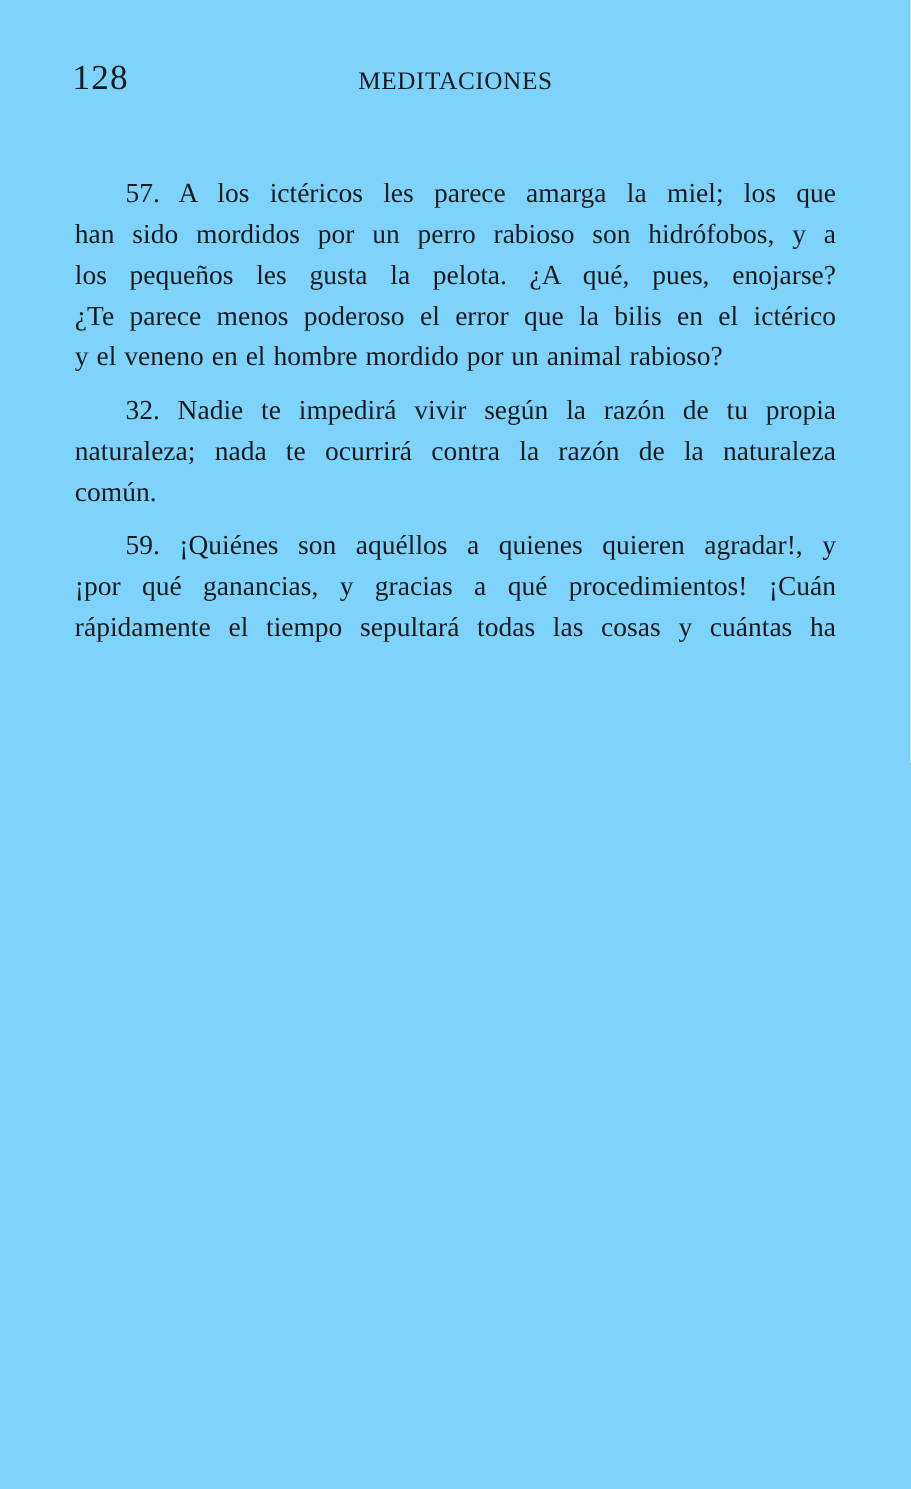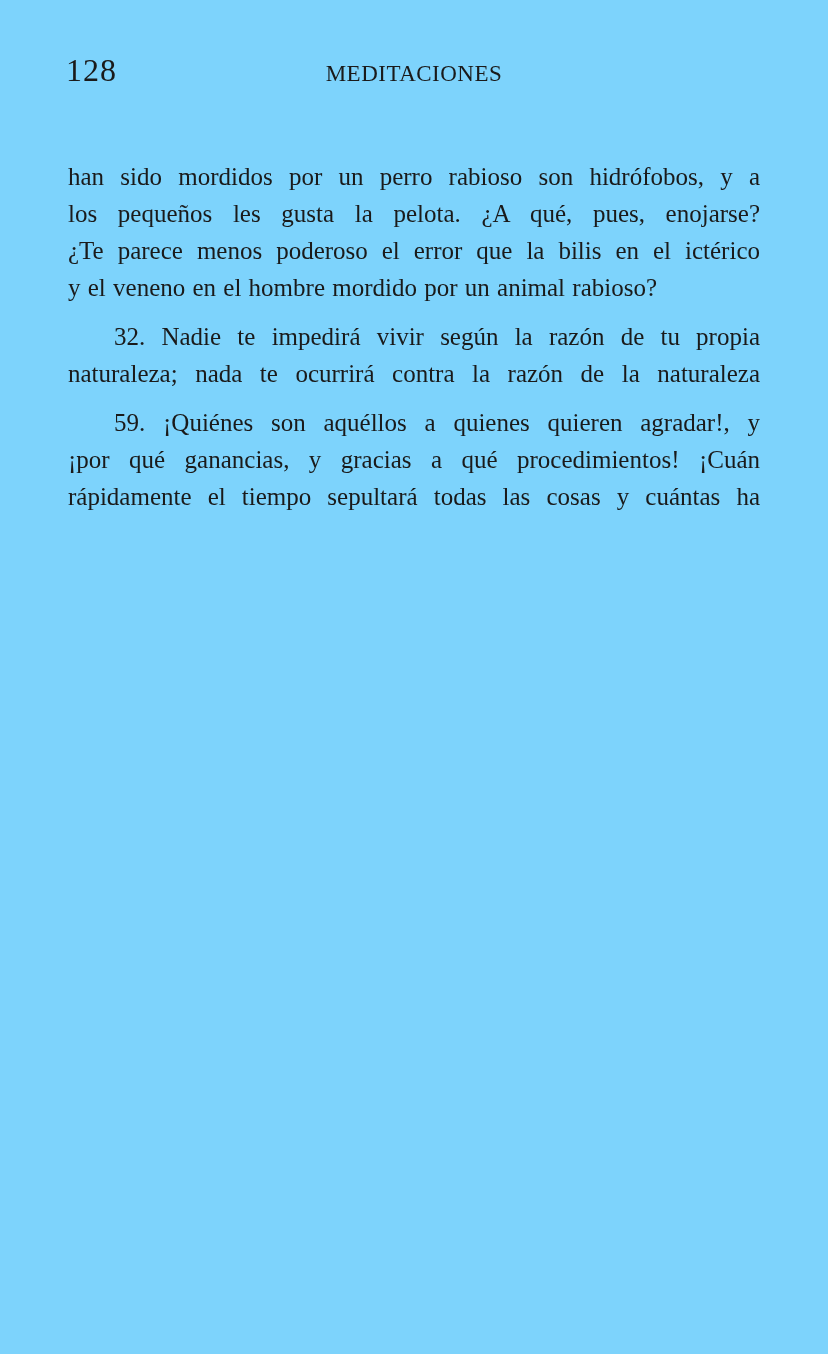--- a/index.html
+++ b/index.html
@@ -70,29 +70,31 @@
 <div class="page">
 
   <header class="page-header">
     <span class="page-number">128</span>
     <span class="running-title">MEDITACIONES</span>
   </header>
 
   <main class="text-block">
 
     <p class="para">
+      <span class="line first">57. A los ictéricos les parece amarga la miel; los que</span>
       <span class="line">han sido mordidos por un perro rabioso son hidrófobos, y a</span>
       <span class="line">los pequeños les gusta la pelota. ¿A qué, pues, enojarse?</span>
       <span class="line">¿Te parece menos poderoso el error que la bilis en el ictérico</span>
       <span class="line last">y el veneno en el hombre mordido por un animal rabioso?</span>
     </p>
 
     <p class="para">
       <span class="line first">32. Nadie te impedirá vivir según la razón de tu propia</span>
       <span class="line">naturaleza; nada te ocurrirá contra la razón de la naturaleza</span>
+      <span class="line last">común.</span>
     </p>
 
     <p class="para">
       <span class="line first">59. ¡Quiénes son aquéllos a quienes quieren agradar!, y</span>
       <span class="line">¡por qué ganancias, y gracias a qué procedimientos! ¡Cuán</span>
       <span class="line">rápidamente el tiempo sepultará todas las cosas y cuántas ha</span>
     </p>
 
   </main>
 

